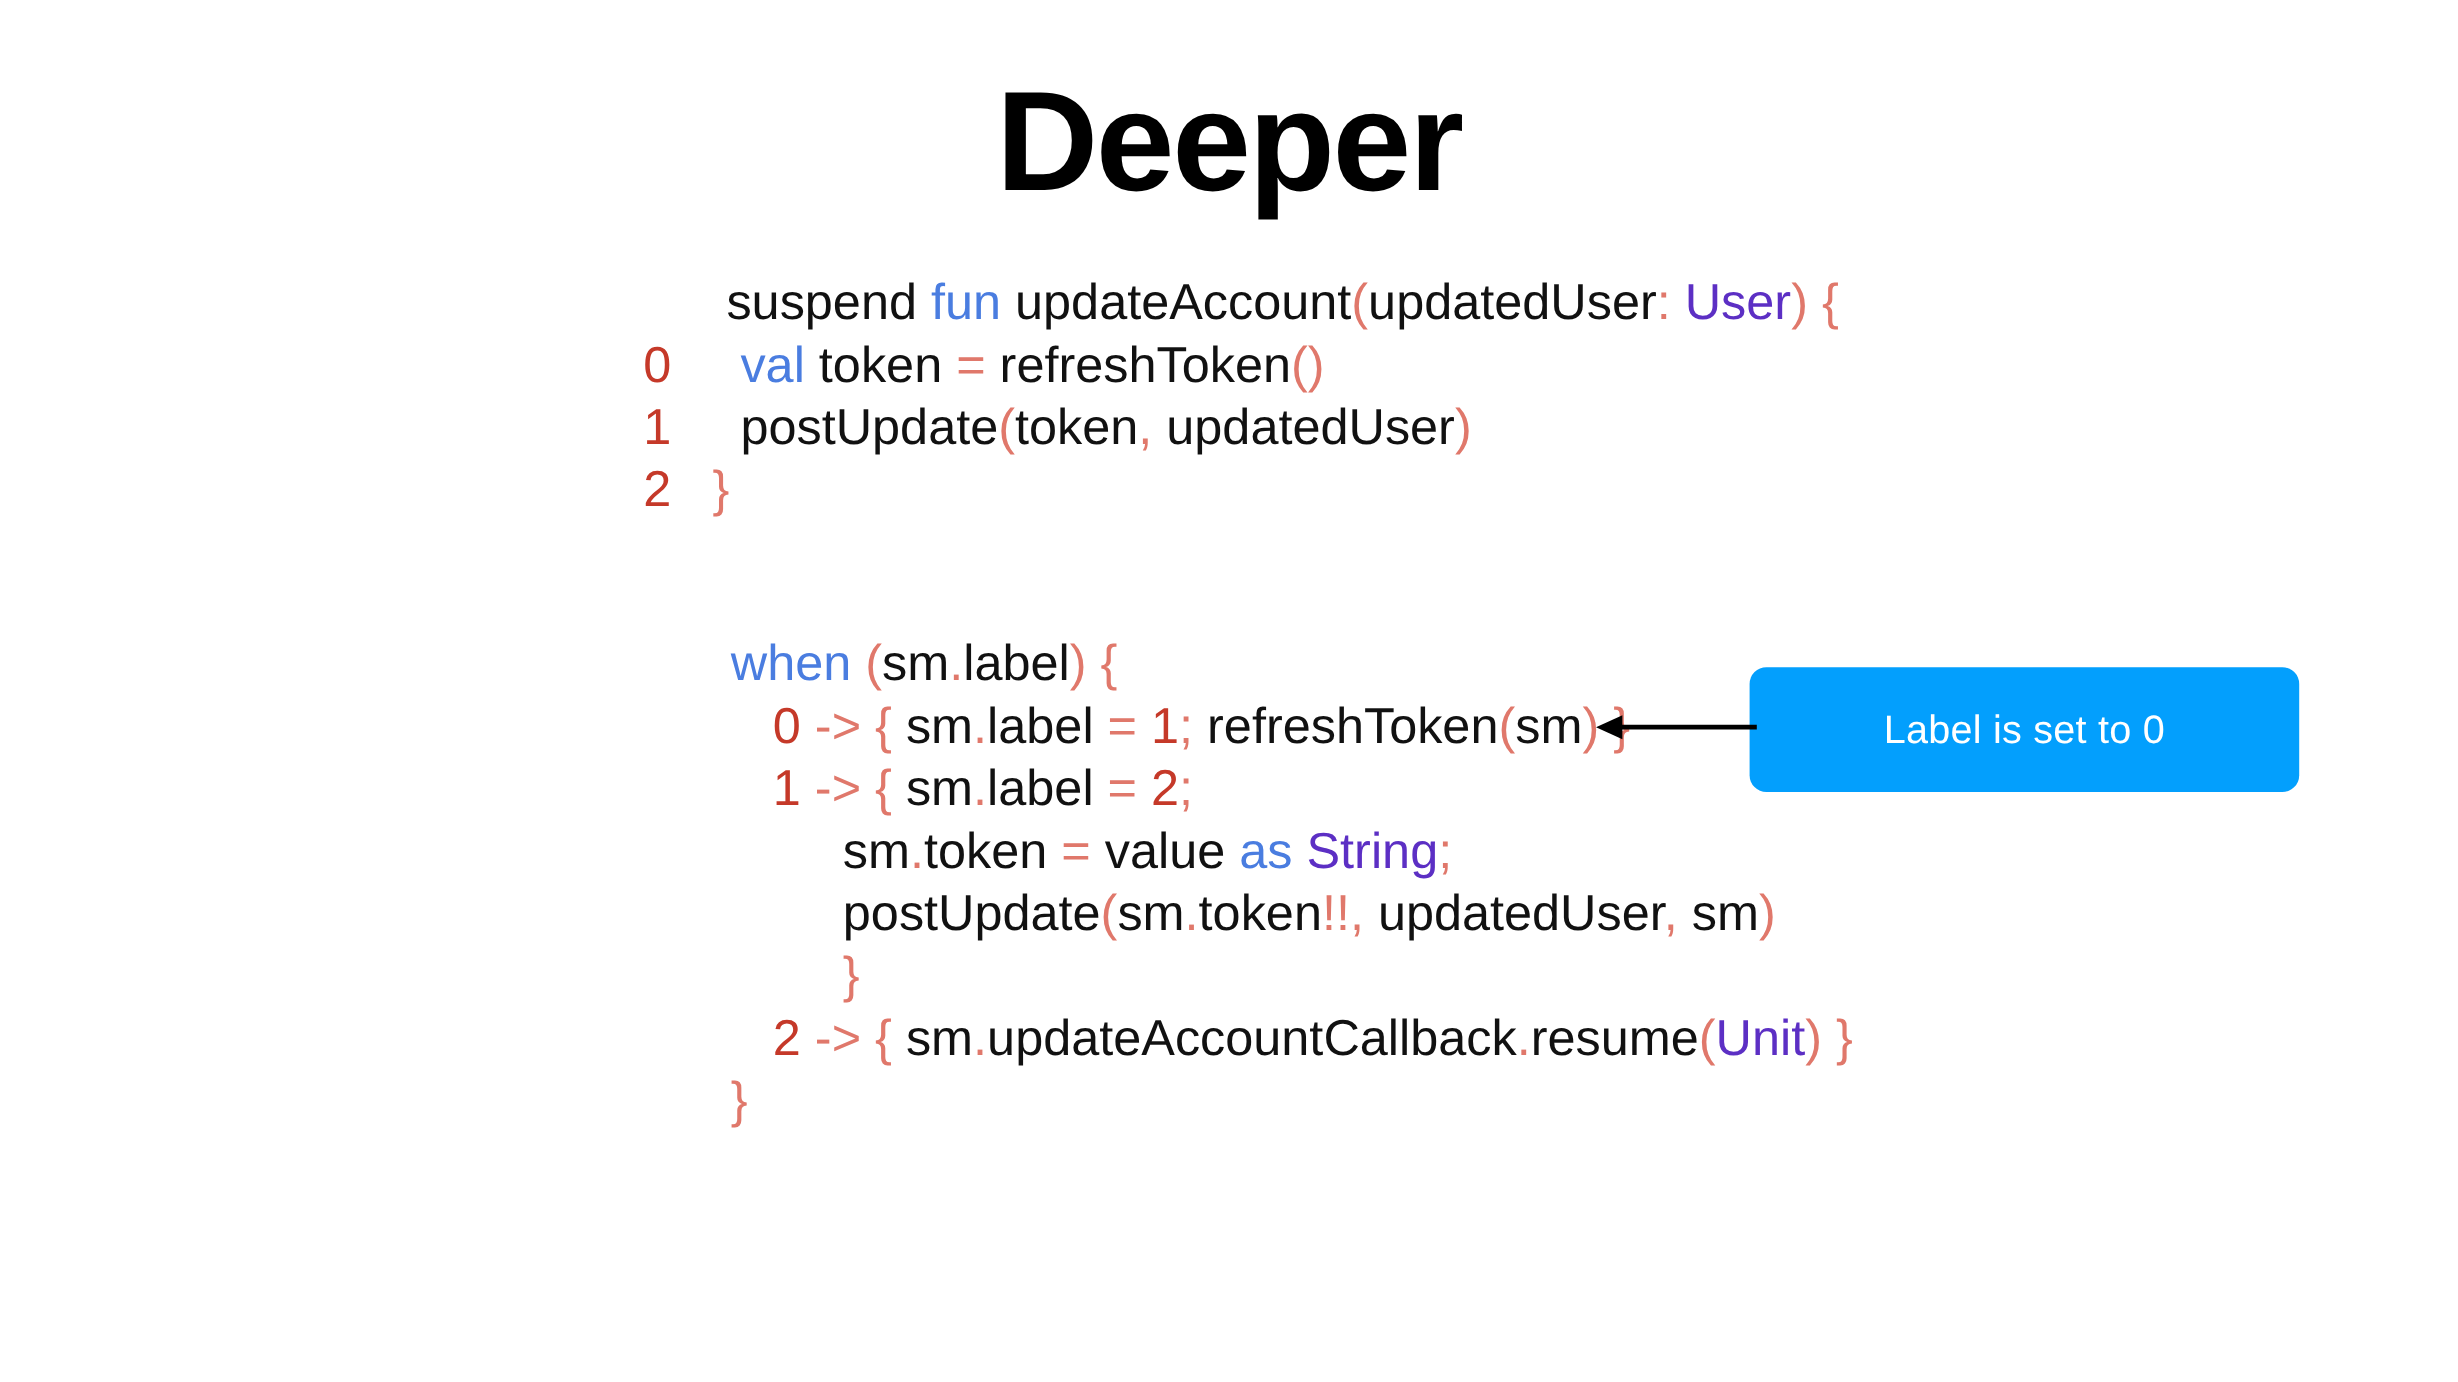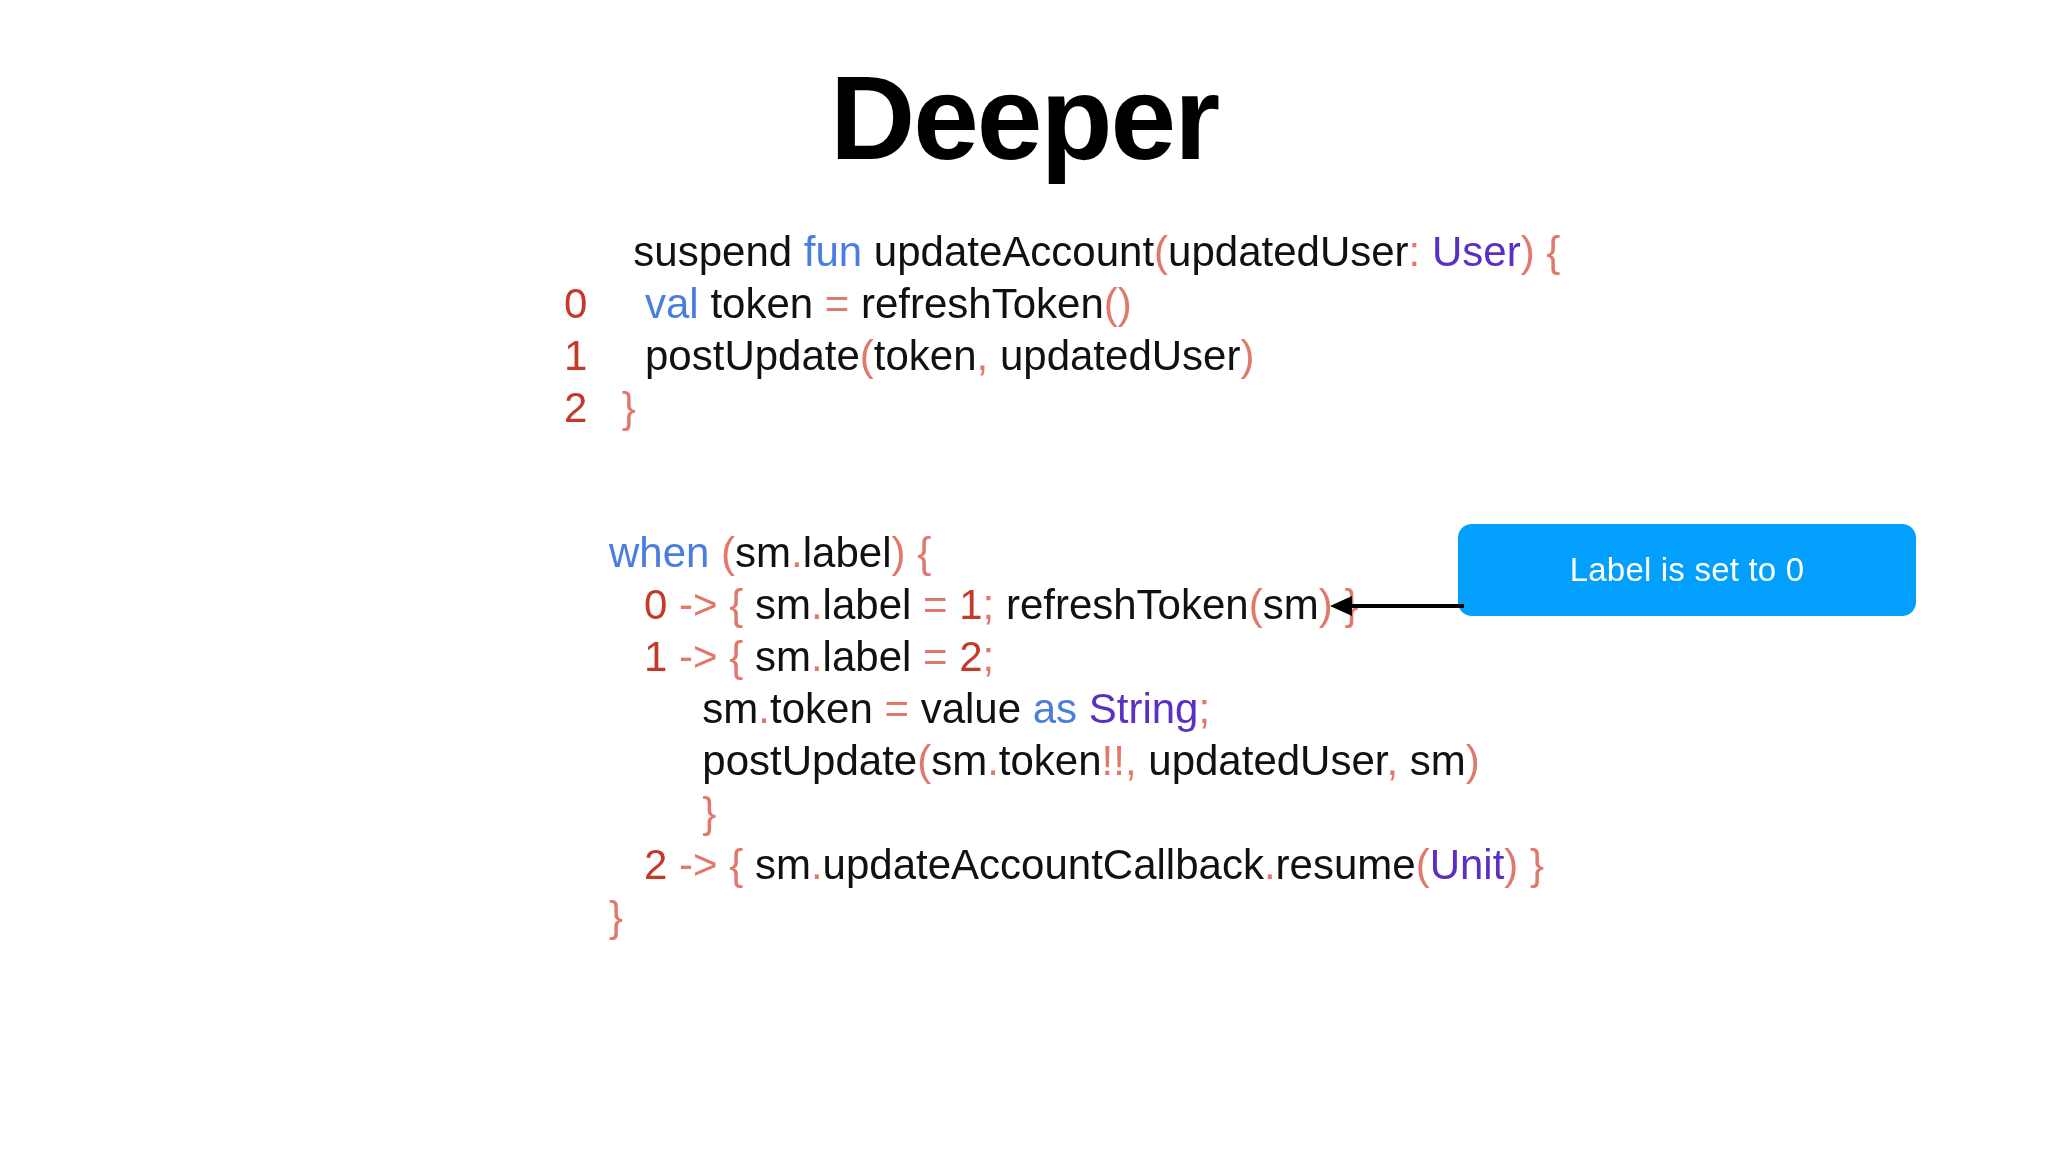--- a/index.html
+++ b/index.html
@@ -33,40 +33,40 @@
 
   
   .code-block {
     position: absolute;
     font-family: "Liberation Sans", sans-serif;
     font-size: 42px;
     line-height: 52px;
     white-space: pre;
     color: #111111;
   }
-  #code-block-1 { left: 536px; top: 226px; margin-left: 28px; }
+  #code-block-1 { left: 536px; top: 226px; }
   #code-block-2 { left: 563px; top: 527px; }
 
   .code-line { display: block; height: 52px; }
 
   
   .tok-plain   { color: #111111; }
   .tok-kw      { color: #4A7DE0; }   
   .tok-type    { color: #5C2FC4; }   
   .tok-punc    { color: #E0786B; }   
   .tok-num     { color: #C53929; }   
   .tok-gutter  { color: #C53929; }
 
   
   #callout-box {
     position: absolute;
     left: 1458px;
-    top: 524px;
+    top: 556px;
     width: 458px;
-    height: 92px;
+    height: 104px;
     background: #039FFD;
     border-radius: 14px;
     display: flex;
     align-items: center;
     justify-content: center;
   }
   #callout-text {
     color: #ffffff;
     font-family: "Liberation Sans", sans-serif;
     font-size: 33px;

